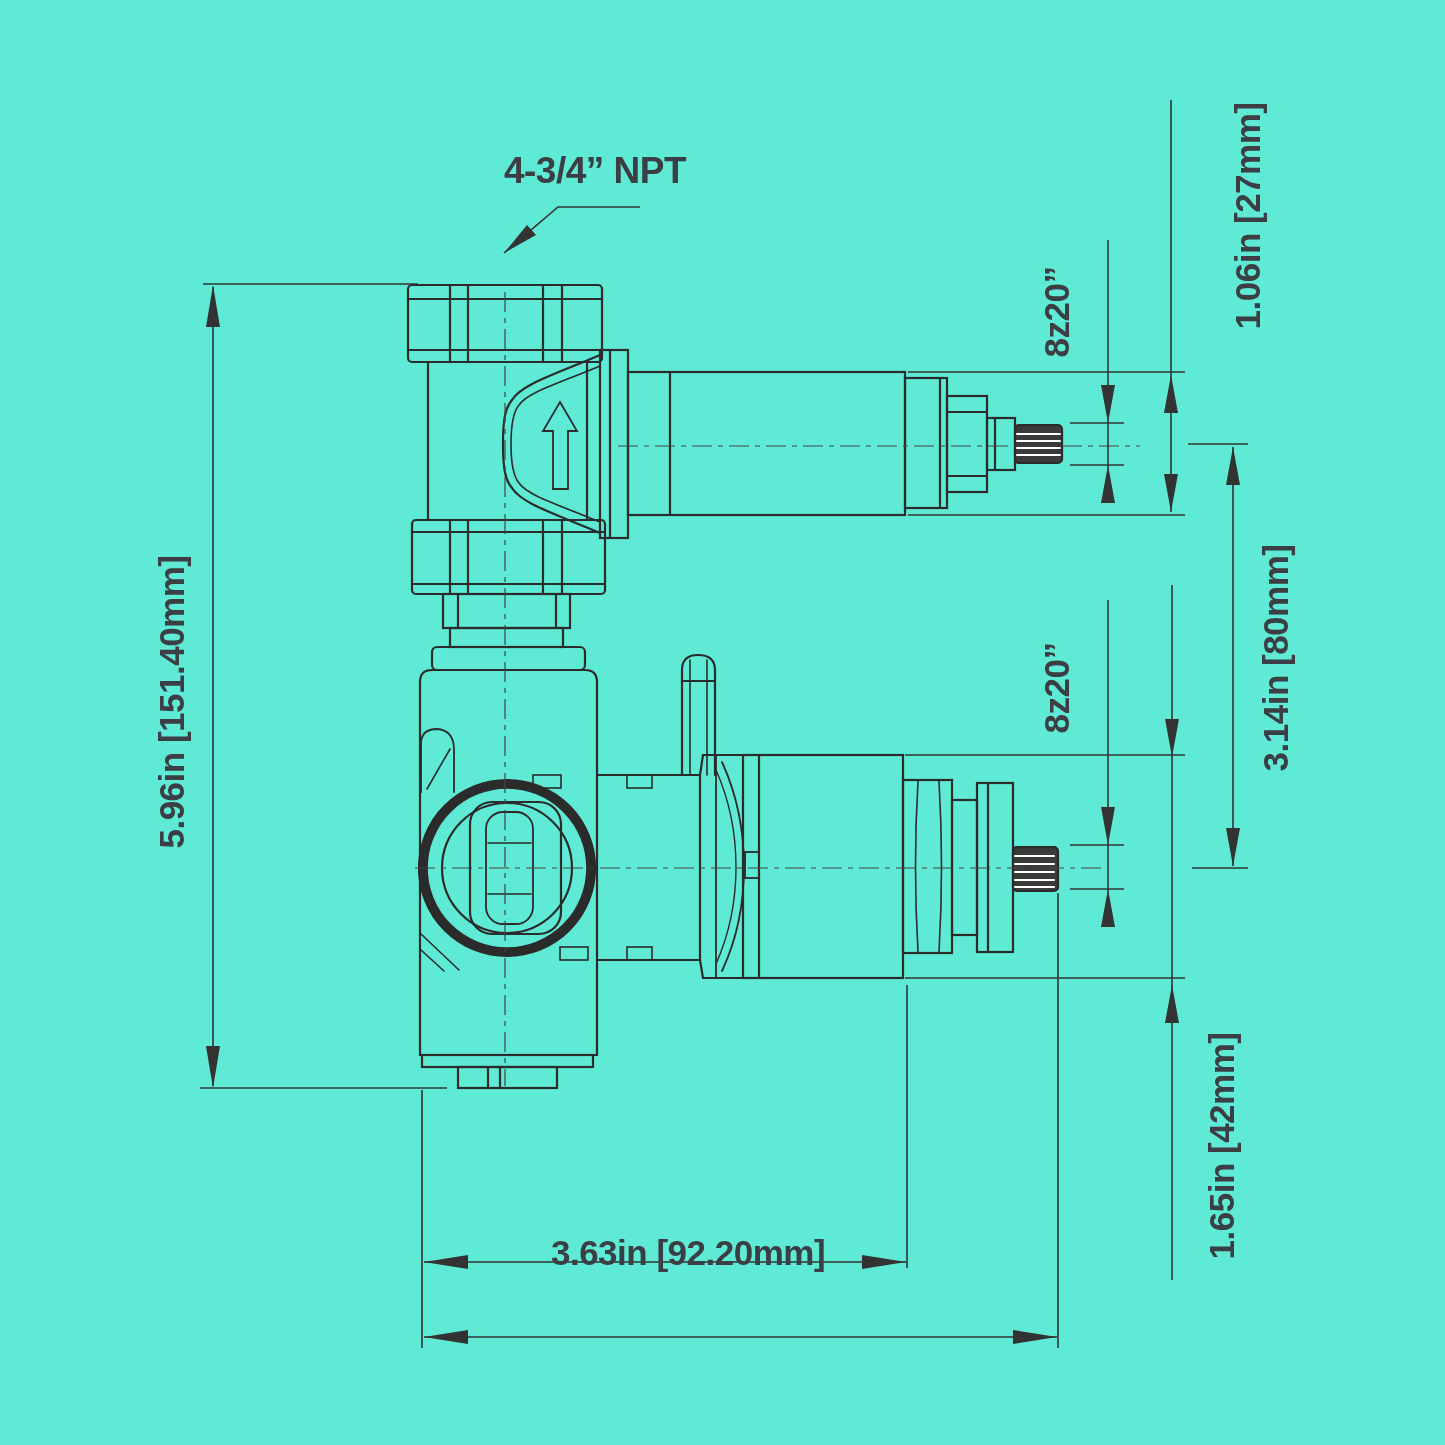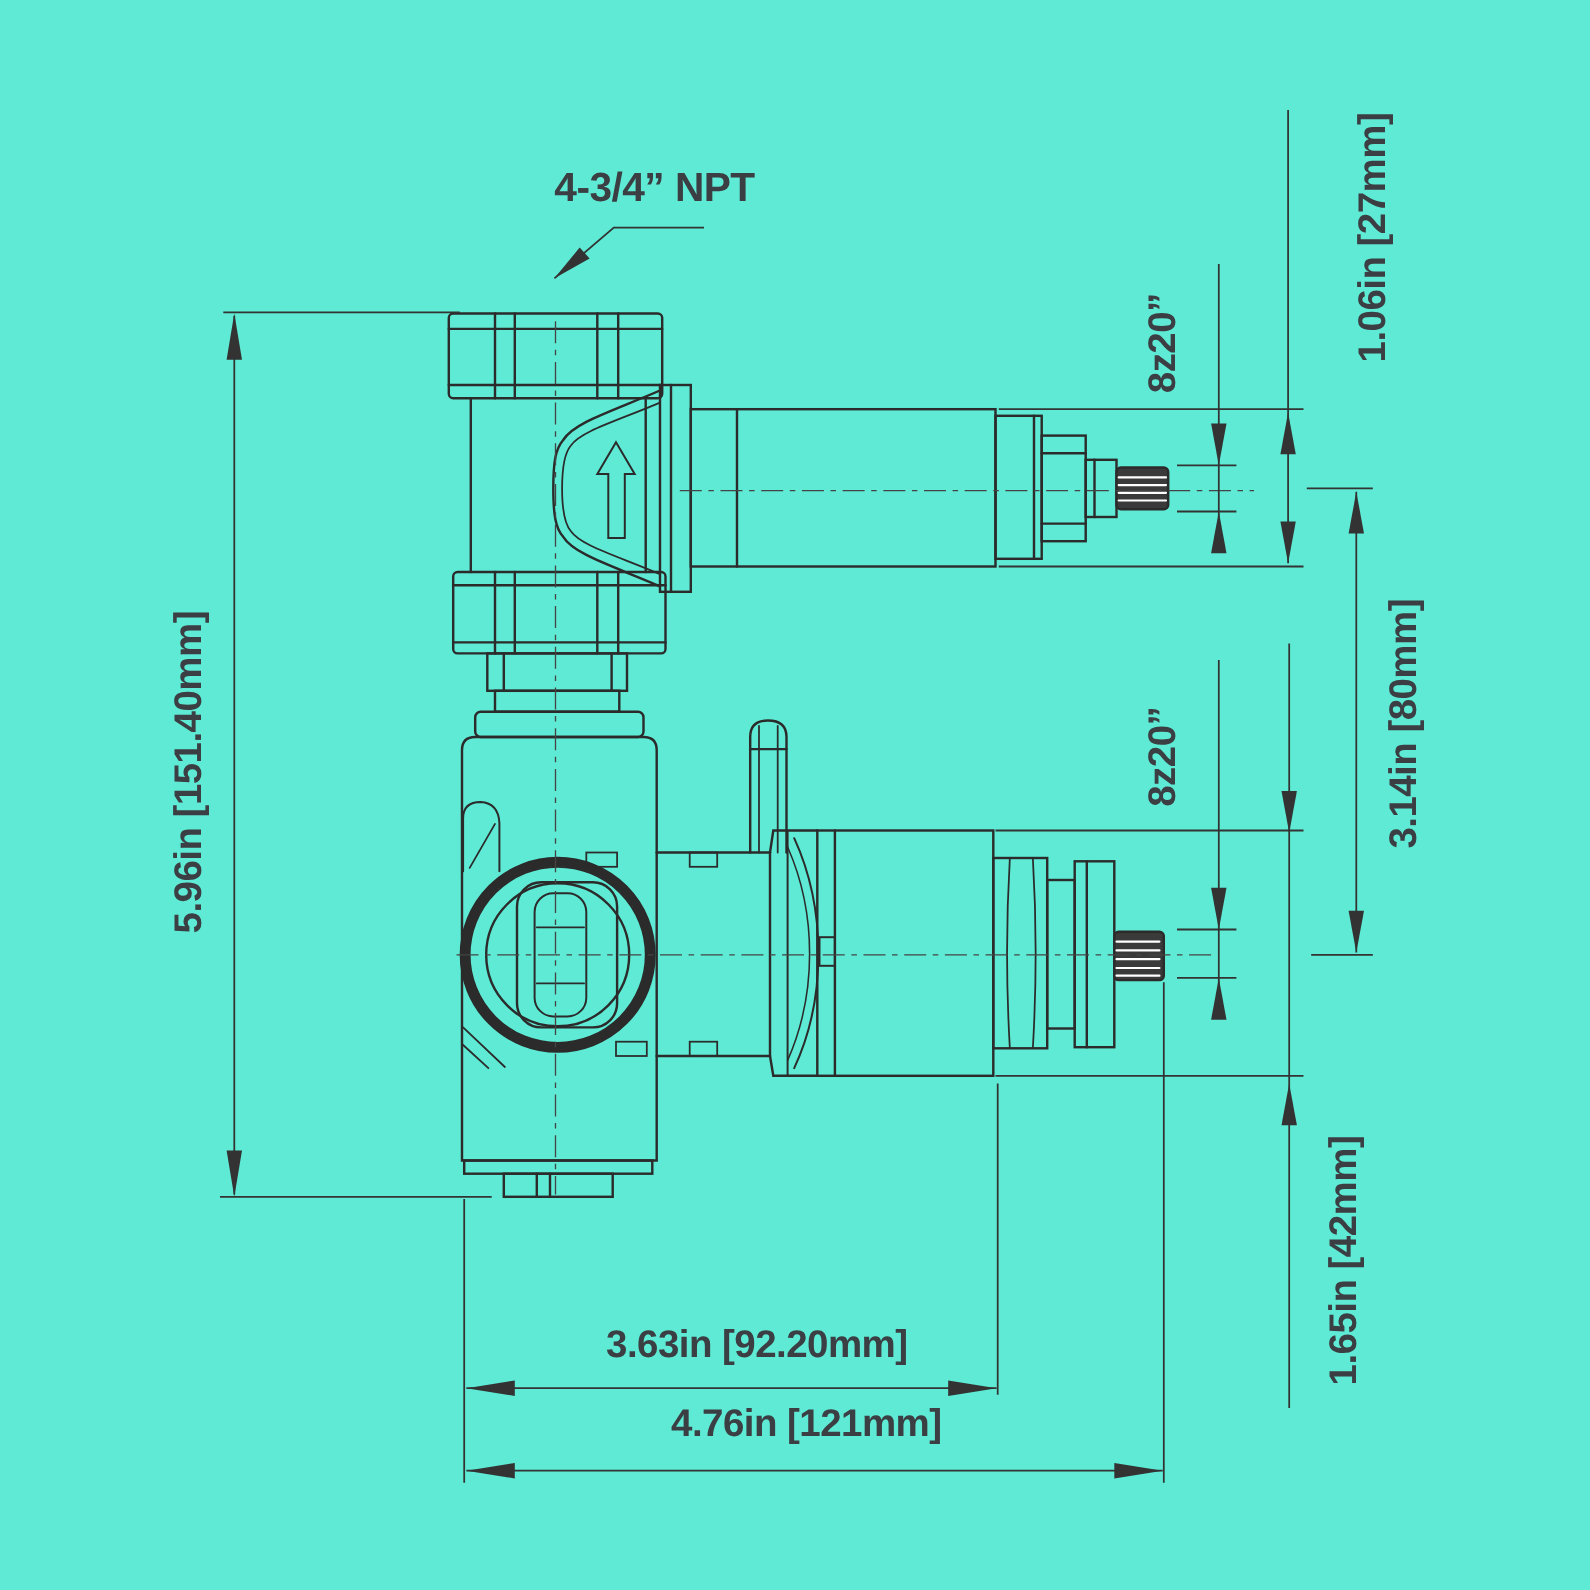--- a/index.html
+++ b/index.html
@@ -227,17 +227,16 @@
   <div class="dim-label vert" style="left:1248px;top:216px;">1.06in [27mm]</div>
 
   <div class="dim-label vert" style="left:1276px;top:658px;">3.14in [80mm]</div>
 
   <div class="dim-label vert" style="left:1057px;top:688px;">8z20”</div>
 
   <div class="dim-label vert" style="left:172px;top:702px;">5.96in [151.40mm]</div>
 
   <div class="dim-label vert" style="left:1222px;top:1146px;">1.65in [42mm]</div>
 
-  <div class="dim-label" style="left:688px;top:1223px;">3.63in [92.20mm]</div>
-
-  <div class="dim-label" style="left:733px;top:1294px;">4.76in [121mm]</div>
+  <div class="dim-label" style="left:688px;top:1253px;">3.63in [92.20mm]</div>
+
 
 </div>
 
 </body></html>

